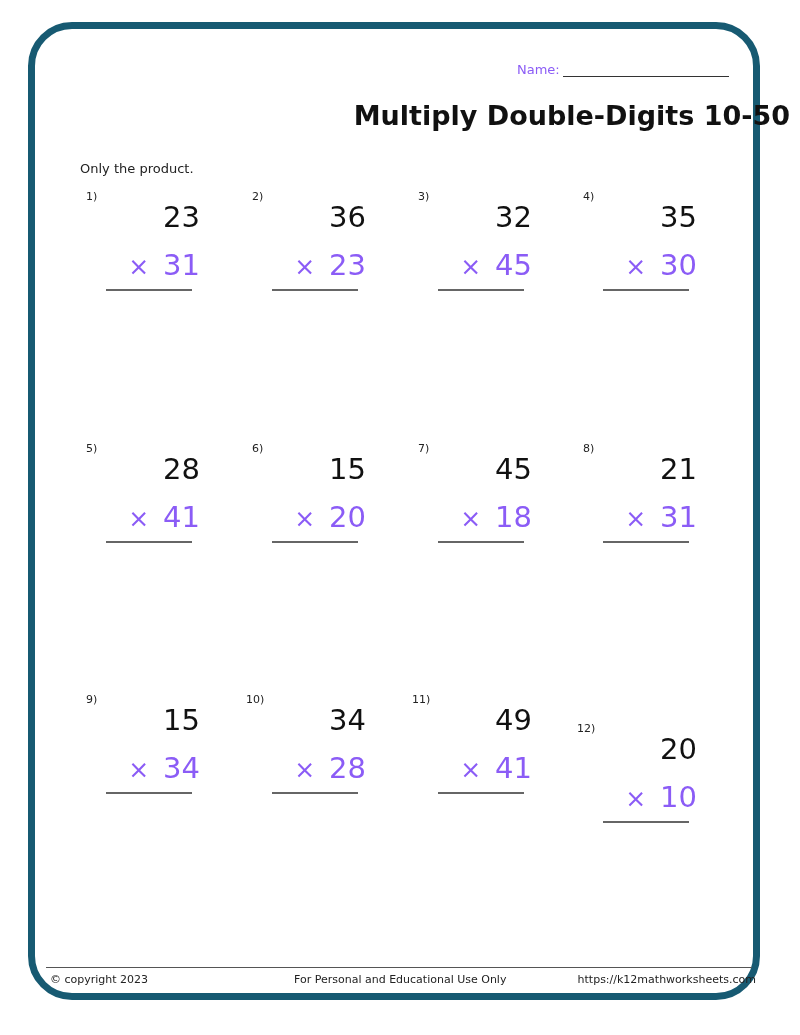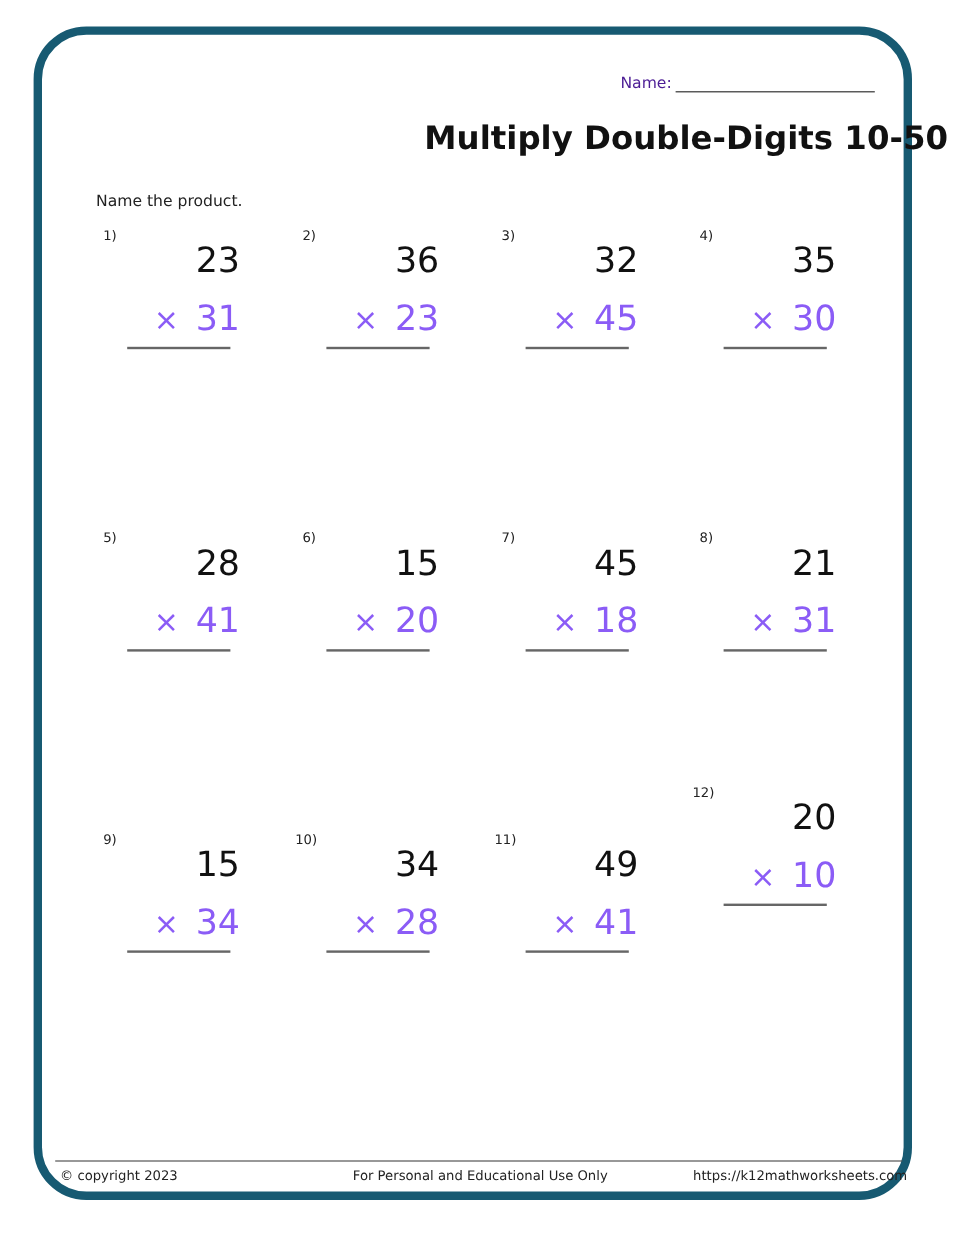--- a/index.html
+++ b/index.html
@@ -2,21 +2,21 @@
 <html><head>
   <meta charset="utf-8">
   <style>
     html, body { margin: 0; padding: 0; background: #ffffff; }
     body { width: 800px; height: 1035px; position: relative; overflow: hidden; font-family: "DejaVu Sans", sans-serif; color: #111; }
     .frame {
       position: absolute; left: 28px; top: 22px; width: 732px; height: 978px;
       border: 7px solid #175a72; border-radius: 44px; box-sizing: border-box;
     }
     .name-line {
-      position: absolute; left: 517px; top: 62px; font-size: 13px; color: #4c1d95;
+      position: absolute; left: 517px; top: 62px; font-size: 13px; color: #8b5cf6;
       display: flex; align-items: flex-end;
     }
     .name-line .blank { display: inline-block; width: 166px; border-bottom: 1px solid #333; margin-left: 3px; height: 12px; }
     .title {
       position: absolute; left: 0; width: 790px; top: 100px; text-align: right;
       font-weight: bold; font-size: 27px; color: #111;
     }
     .instructions { position: absolute; left: 80px; top: 161px; font-size: 13px; color: #222; }
     .problem { position: absolute; width: 150px; height: 110px; }
     .problem .num { position: absolute; left: 0; top: 0; font-size: 11px; color: #222; }
@@ -34,21 +34,21 @@
 <body>
 
 <div class="frame"></div>
 
 <div class="name-line">
   <span>Name:</span>
   <span class="blank"></span>
 </div>
 
 <div class="title">Multiply Double-Digits 10-50</div>
-<div class="instructions">Name the product.</div>
+<div class="instructions">Only the product.</div>
 
 <div class="problem" style="left:86px; top:190px;">
   <span class="num">1)</span>
   <span class="top">23</span>
   <span class="bottom"><span class="op">×</span><span>31</span></span>
   <span class="rule"></span>
 </div>
 <div class="problem" style="left:252px; top:190px;">
   <span class="num">2)</span>
   <span class="top">36</span>
@@ -104,21 +104,21 @@
   <span class="top">34</span>
   <span class="bottom"><span class="op">×</span><span>28</span></span>
   <span class="rule"></span>
 </div>
 <div class="problem" style="left:418px; top:693px;">
   <span class="num" style="left:-6px;">11)</span>
   <span class="top">49</span>
   <span class="bottom"><span class="op">×</span><span>41</span></span>
   <span class="rule"></span>
 </div>
-<div class="problem" style="left:583px; top:654px;text-decoration:underline;">
+<div class="problem" style="left:583px; top:722px;text-decoration:underline;">
   <span class="num" style="left:-6px;">12)</span>
   <span class="top">20</span>
   <span class="bottom"><span class="op">×</span><span>10</span></span>
   <span class="rule"></span>
 </div>
 
 <div class="footer-rule"></div>
 <div class="footer left">© copyright 2023</div>
 <div class="footer center">For Personal and Educational Use Only</div>
 <div class="footer right">https://k12mathworksheets.com</div>

